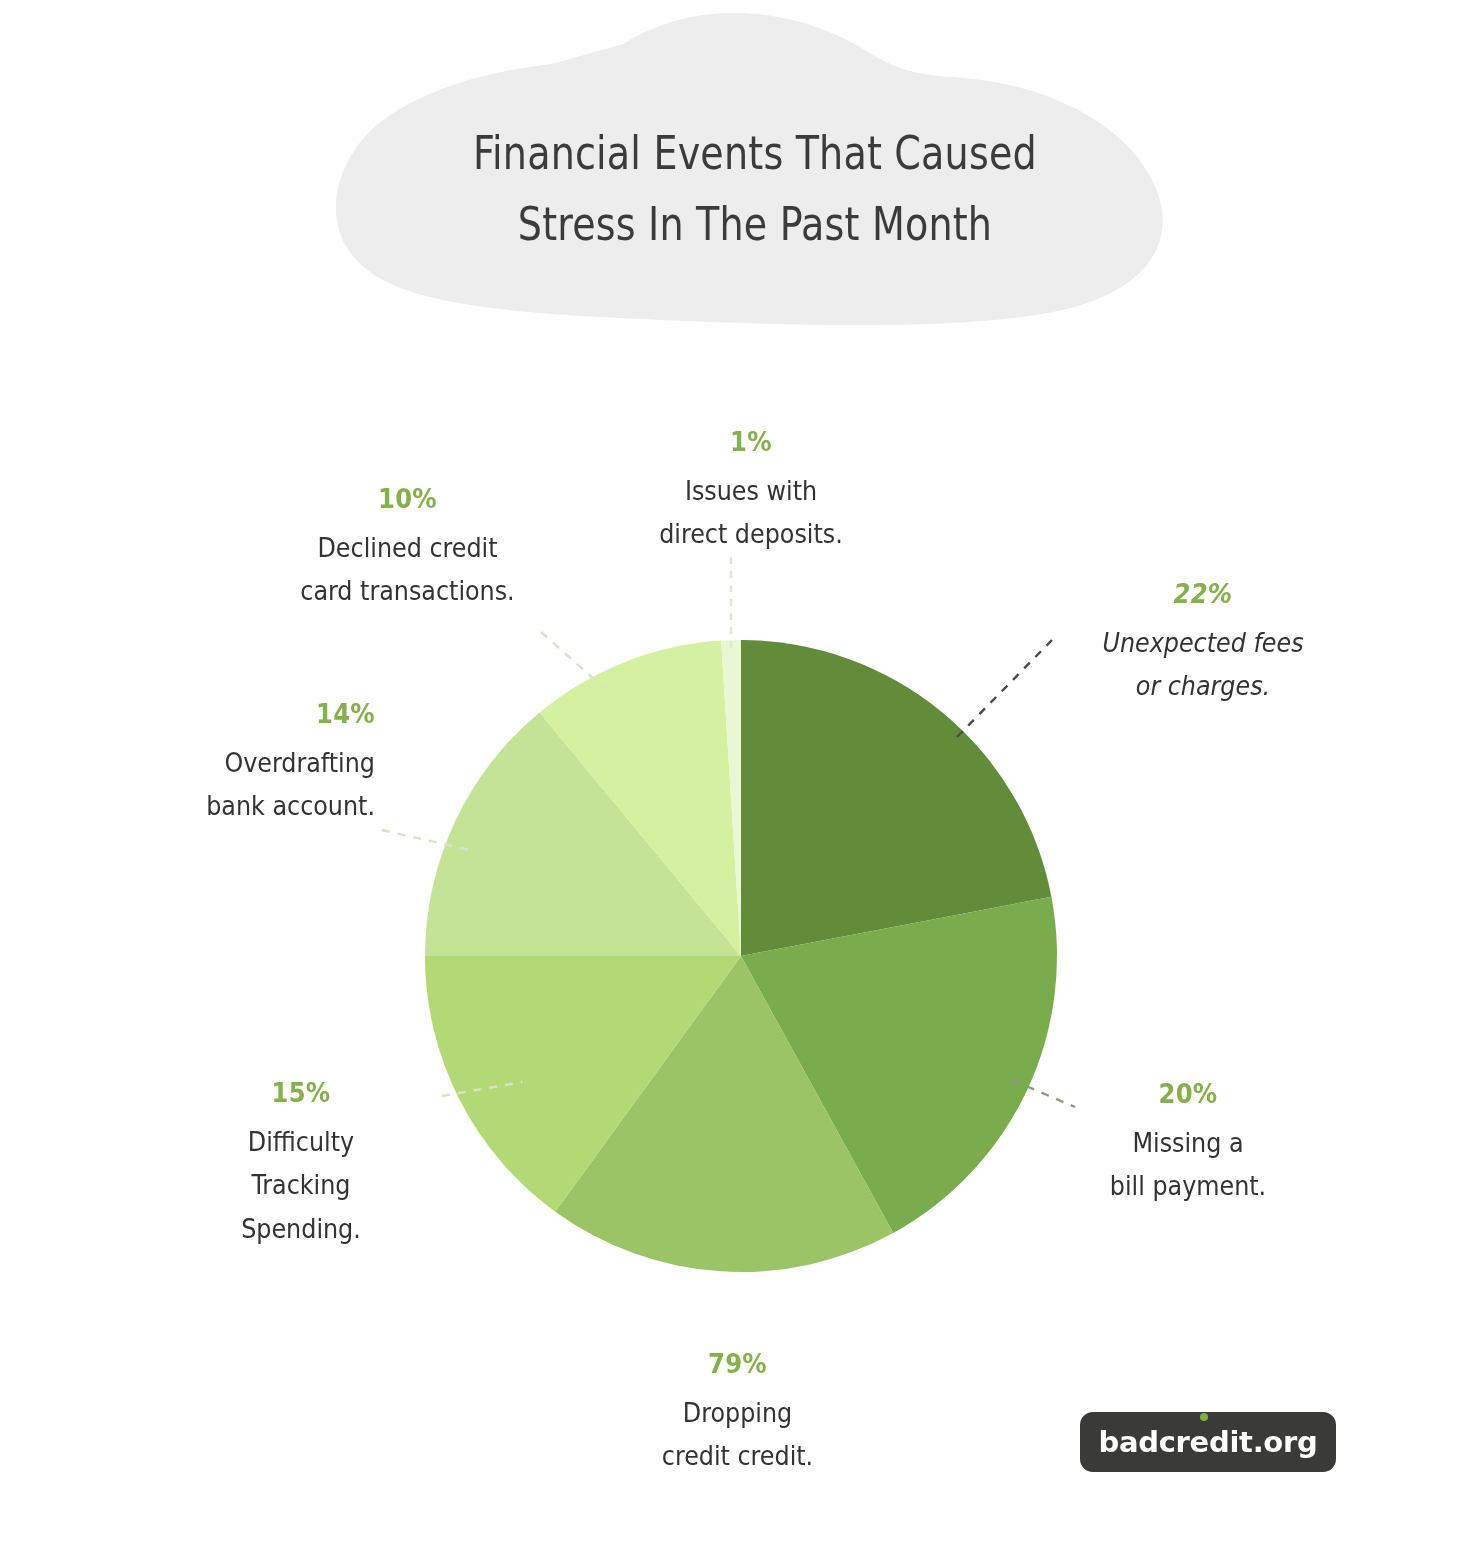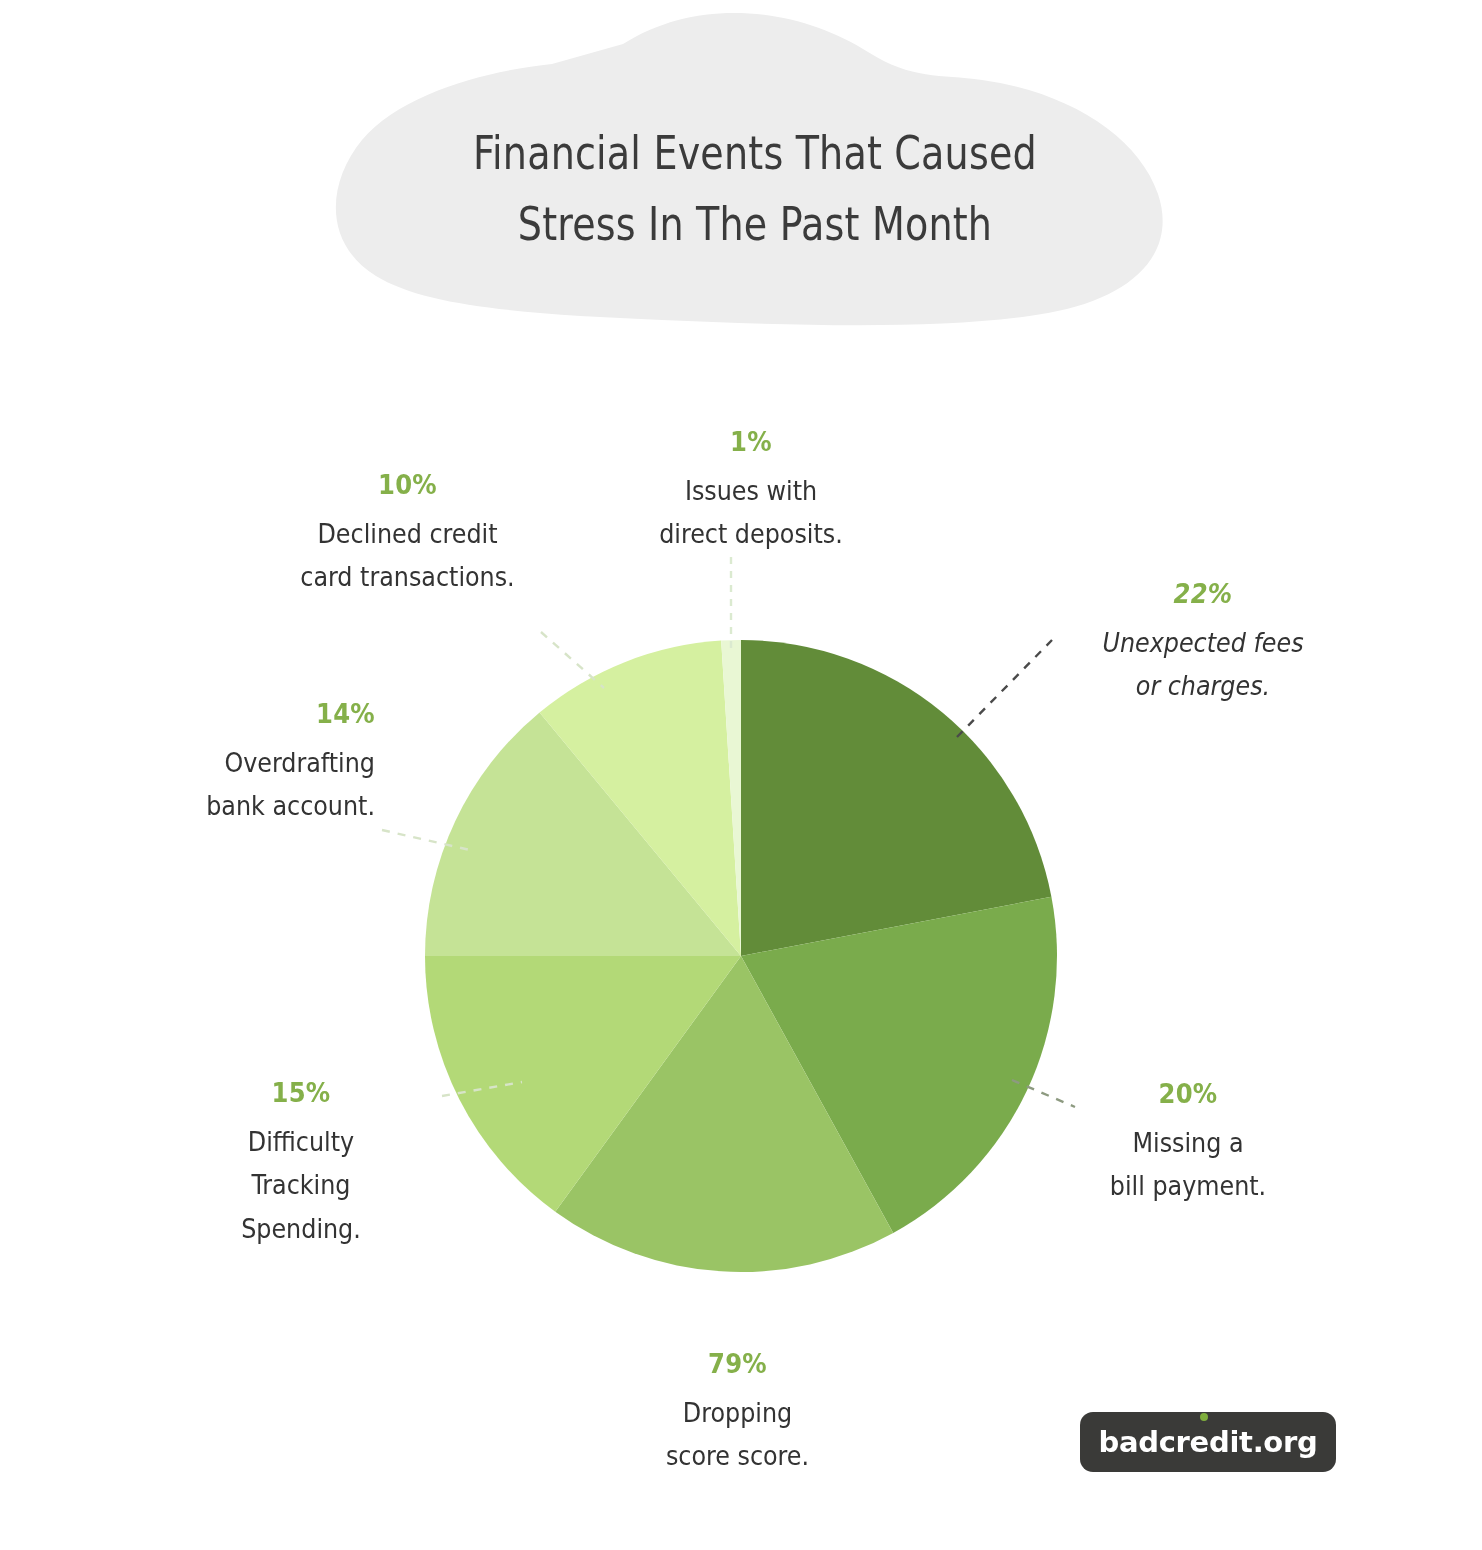--- a/index.html
+++ b/index.html
@@ -89,21 +89,21 @@
     color: #333333;
   }
   .c-center { text-align: center; }
 
   #callout-0 { left: 596px; top: 420px; width: 310px; }
   #callout-1 { left: 1058px; top: 572px; width: 290px; font-style: italic; }
   #callout-2 { left: 1048px; top: 1072px; width: 280px; }
   #callout-3 { left: 600px; top: 1342px; width: 275px; }
   #callout-4 { left: 176px; top: 1035px; width: 250px; margin-top: 36px; }
   #callout-5 { left: 125px; top: 692px; width: 250px; text-align: right; }
-  #callout-6 { left: 260px; top: 463px; width: 295px; }
+  #callout-6 { left: 260px; top: 477px; width: 295px; }
 
   
   #logo-badge {
     position: absolute;
     left: 1080px;
     top: 1412px;
     width: 256px;
     height: 60px;
     background: #3a3a38;
     border-radius: 13px;
@@ -188,21 +188,21 @@
 
   <div class="callout c-center" id="callout-2">
     <span class="pct">20%</span>
     <span class="txt">Missing a
 bill payment.</span>
   </div>
 
   <div class="callout c-center" id="callout-3">
     <span class="pct">79%</span>
     <span class="txt">Dropping
-score score.</span>
+credit credit.</span>
   </div>
 
   <div class="callout c-center" id="callout-4">
     <span class="pct">15%</span>
     <span class="txt">Difficulty
 Tracking
 Spending.</span>
   </div>
 
   <div class="callout c-center" id="callout-5">

